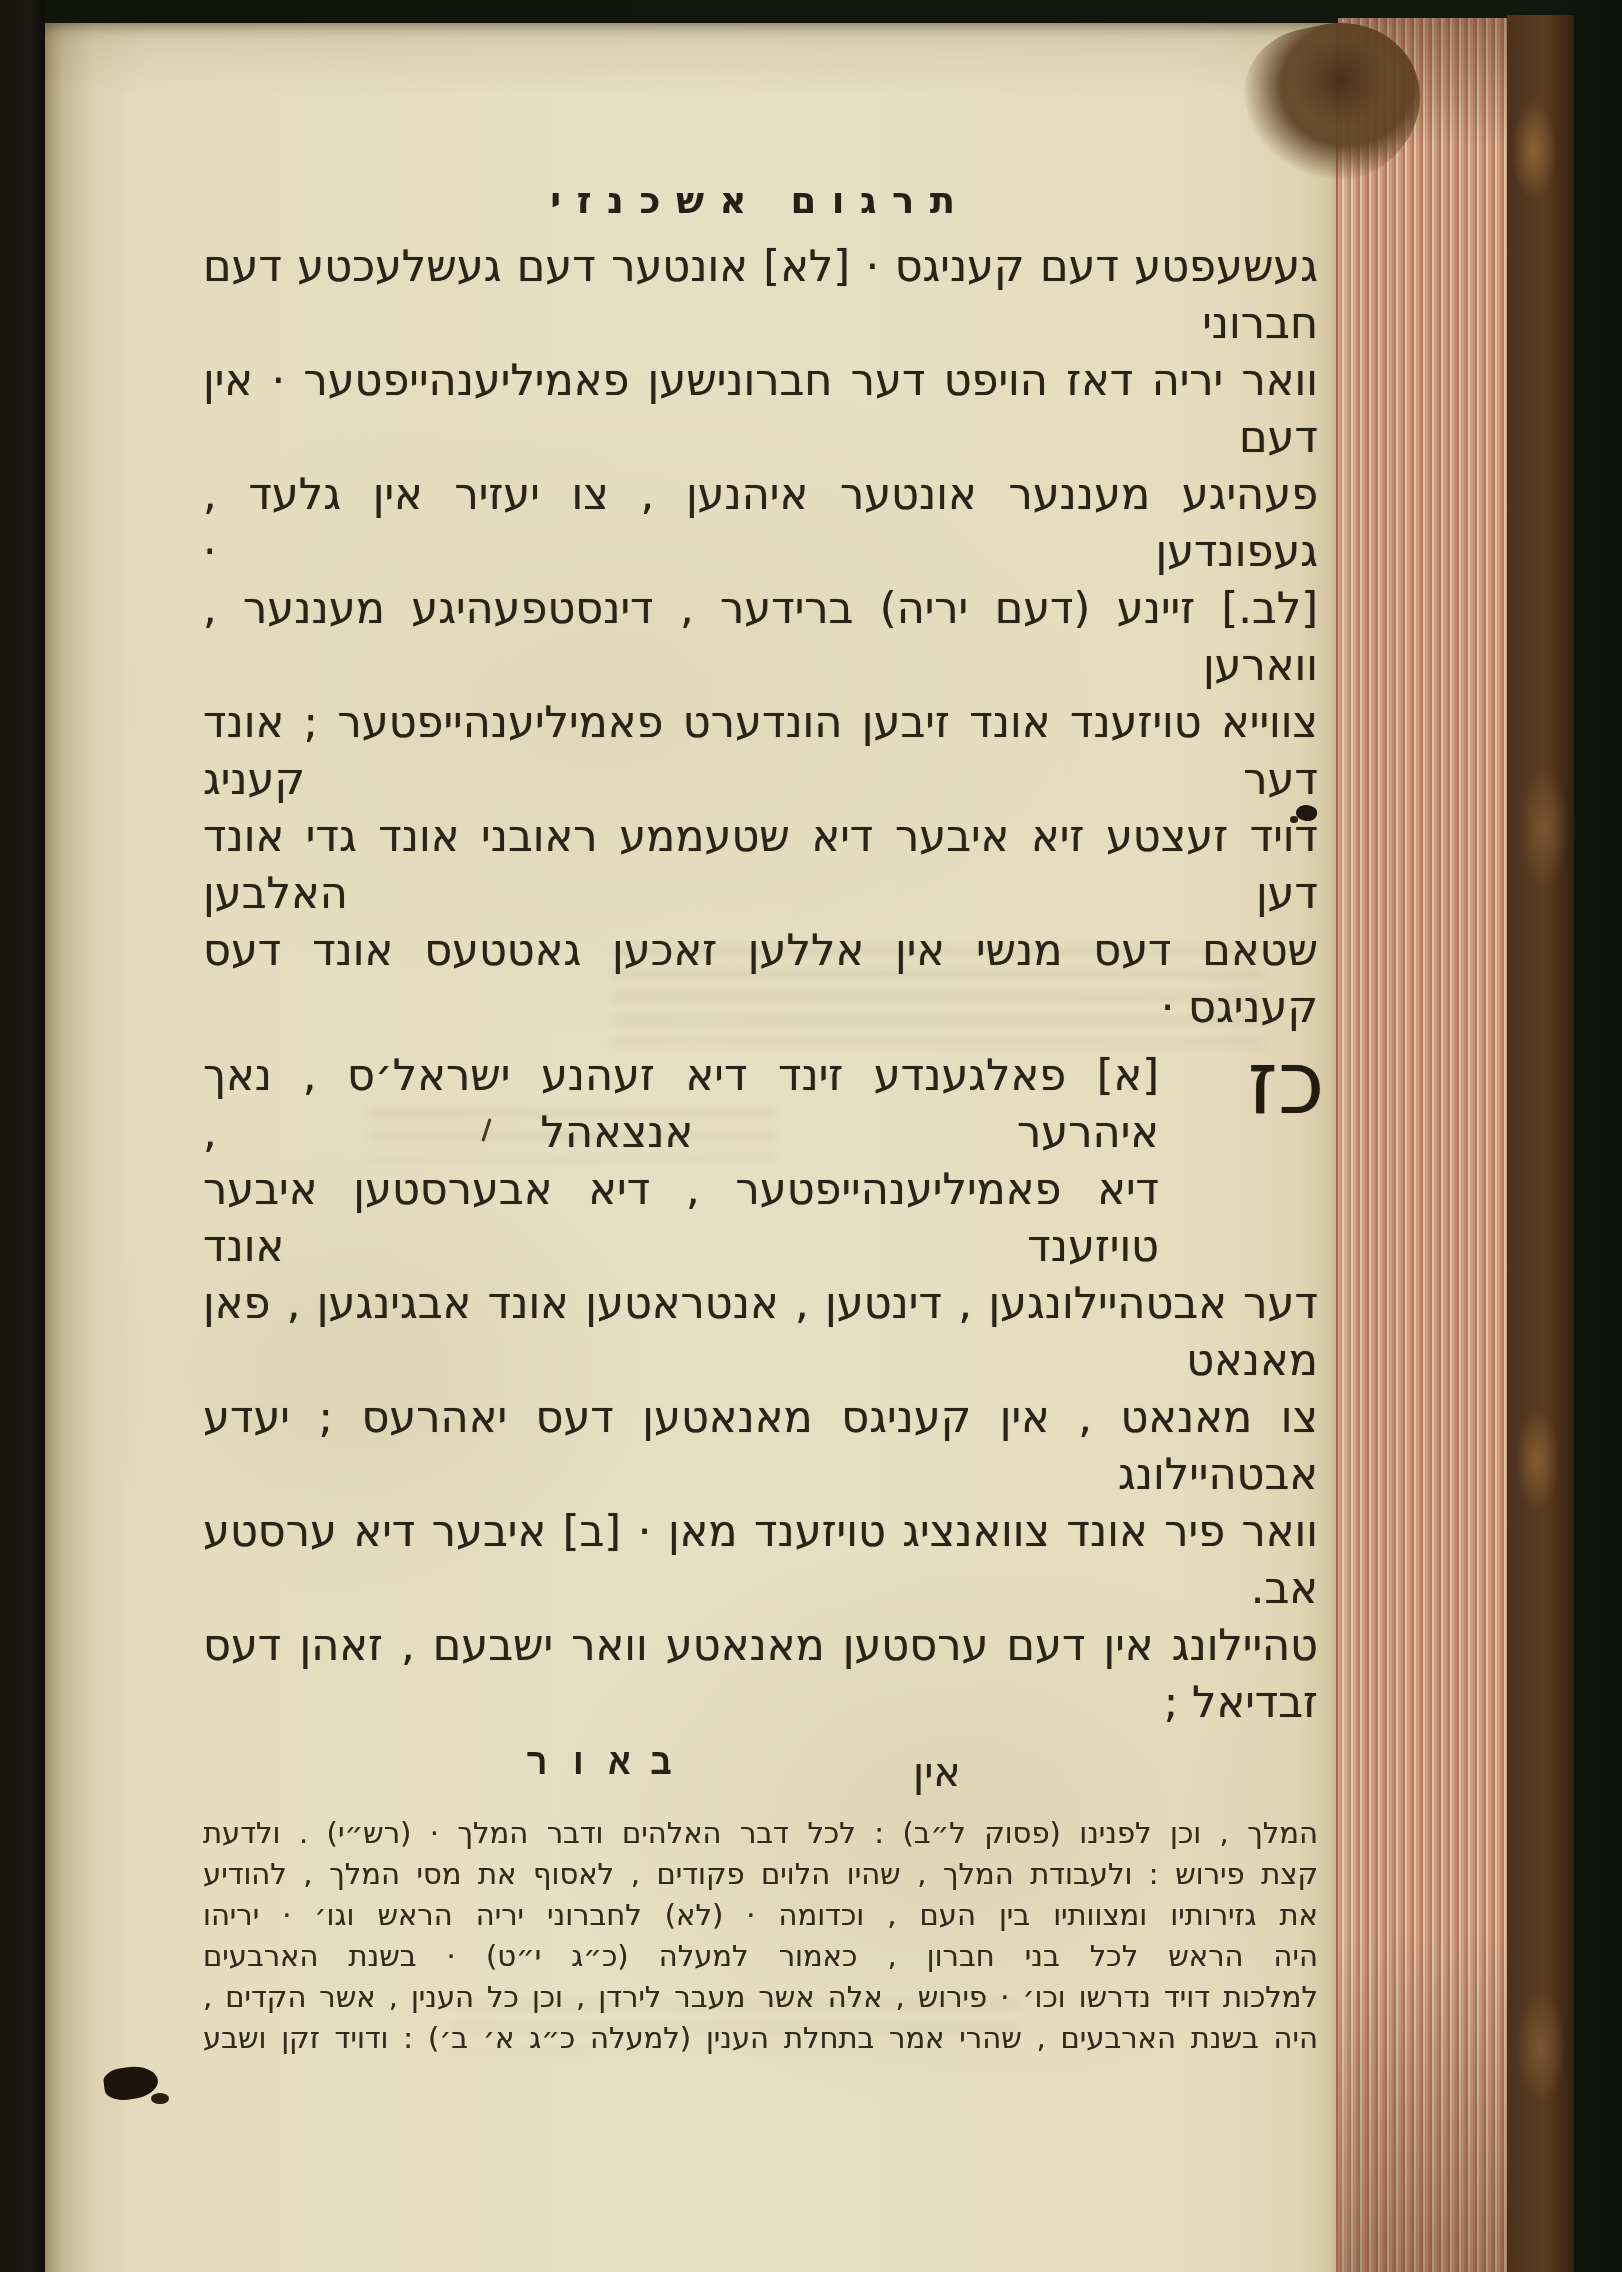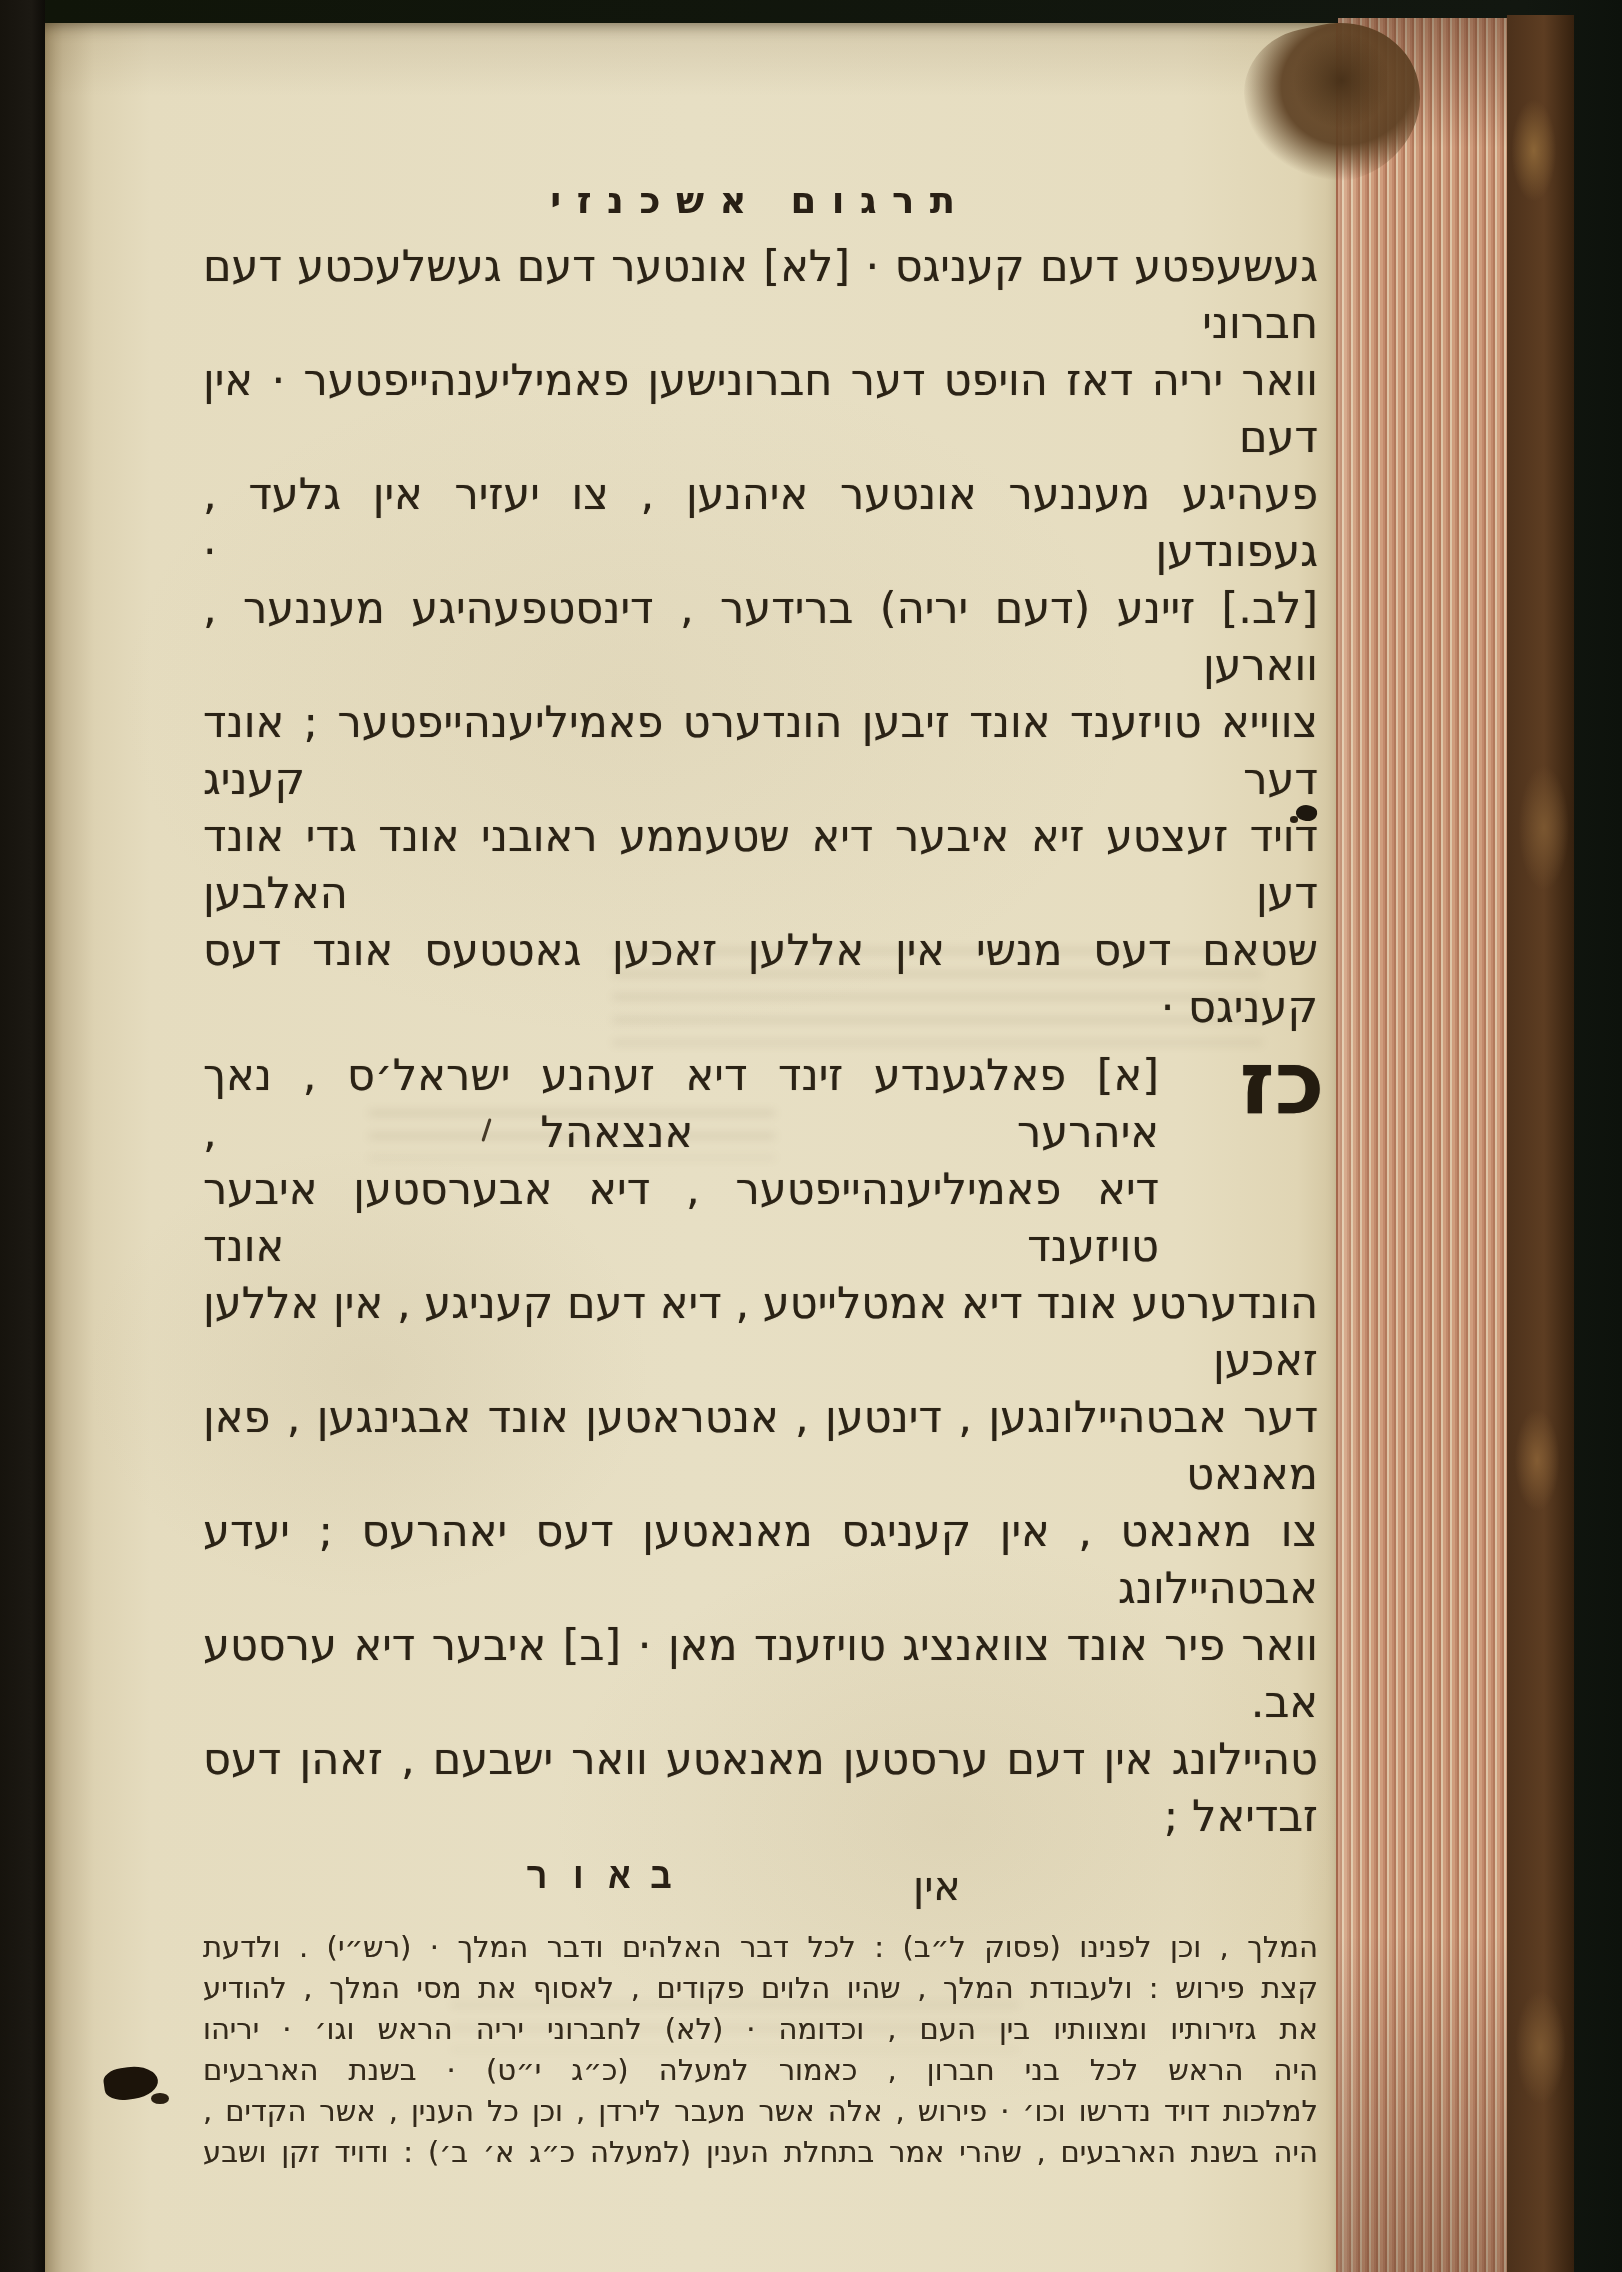--- a/index.html
+++ b/index.html
@@ -54,21 +54,21 @@
   .g2{left:324px;top:1087px;width:406px;height:49px;}
   .g3{left:406px;top:1979px;width:568px;height:49px;opacity:.3;}
   
   .text-col{position:absolute;left:158px;top:0;width:1115px;direction:rtl;color:#2c2417;}
   .sec-header{margin:156px 0 16px 0;text-align:center;font-size:37px;font-weight:bold;
     letter-spacing:.42em;color:#292015;}
   .tline{font-size:43px;line-height:57px;text-align:justify;text-align-last:justify;
     white-space:normal;color:#2b2316;text-shadow:0 0 0.8px rgba(43,35,22,.55);}
   .plines-p1 .tline:last-child{text-align-last:start;}
   .para2{position:relative;margin-top:11.4px;}
-  .chap-initial{position:absolute;right:-6.5px;top:-8px;font-size:88px;font-weight:bold;
+  .chap-initial{position:absolute;right:-6.5px;top:-8px;font-size:88px;font-weight:normal;
     line-height:1;color:#241c10;text-shadow:0 0 0.8px rgba(36,28,16,.6);}
   .plines-p2 .tline:nth-child(-n+2){margin-right:159px;}
   .plines-p2 .tline:last-child{text-align-last:start;}
   .beur-line{position:relative;height:70px;margin-top:4.9px;}
   .beur-word{position:absolute;left:710px;top:11.4px;font-size:41px;color:#2b2316;
     text-shadow:0 0 0.8px rgba(43,35,22,.5);}
   .beur-header{position:absolute;left:323px;top:8px;font-size:36px;font-weight:bold;
     letter-spacing:.55em;color:#292015;font-family:Liberation Mono, monospace;}
   .biur{margin-top:6.5px;}
   .bline{font-size:29px;line-height:41px;text-align:justify;text-align-last:justify;
@@ -97,21 +97,20 @@
         <div class="tline">צווייא טויזענד אונד זיבען הונדערט פאמיליענהייפטער ; אונד דער קעניג</div>
         <div class="tline">דויד זעצטע זיא איבער דיא שטעממע ראובני אונד גדי אונד דען האלבען</div>
         <div class="tline">שטאם דעס מנשי אין אללען זאכען גאטטעס אונד דעס קעניגס ·</div>
       </div>
 
     <div class="para2">
       <span class="chap-initial">כז</span>
       <div class="plines-p2">
           <div class="tline">[א] פאלגענדע זינד דיא זעהנע ישראל׳ס , נאך איהרער אנצאהל ,</div>
           <div class="tline">דיא פאמיליענהייפטער , דיא אבערסטען איבער טויזענד אונד</div>
-          <div class="tline">הונדערטע אונד דיא אמטלייטע , דיא דעם קעניגע , אין אללען זאכען</div>
           <div class="tline">דער אבטהיילונגען , דינטען , אנטראטען אונד אבגינגען , פאן מאנאט</div>
           <div class="tline">צו מאנאט , אין קעניגס מאנאטען דעס יאהרעס ; יעדע אבטהיילונג</div>
           <div class="tline">וואר פיר אונד צוואנציג טויזענד מאן · [ב] איבער דיא ערסטע אב.</div>
           <div class="tline">טהיילונג אין דעם ערסטען מאנאטע וואר ישבעם , זאהן דעס זבדיאל ;</div>
         </div>
     </div>
 
     <div class="beur-line">
       <span class="beur-word">אין</span>
       <span class="beur-header">באור</span>

